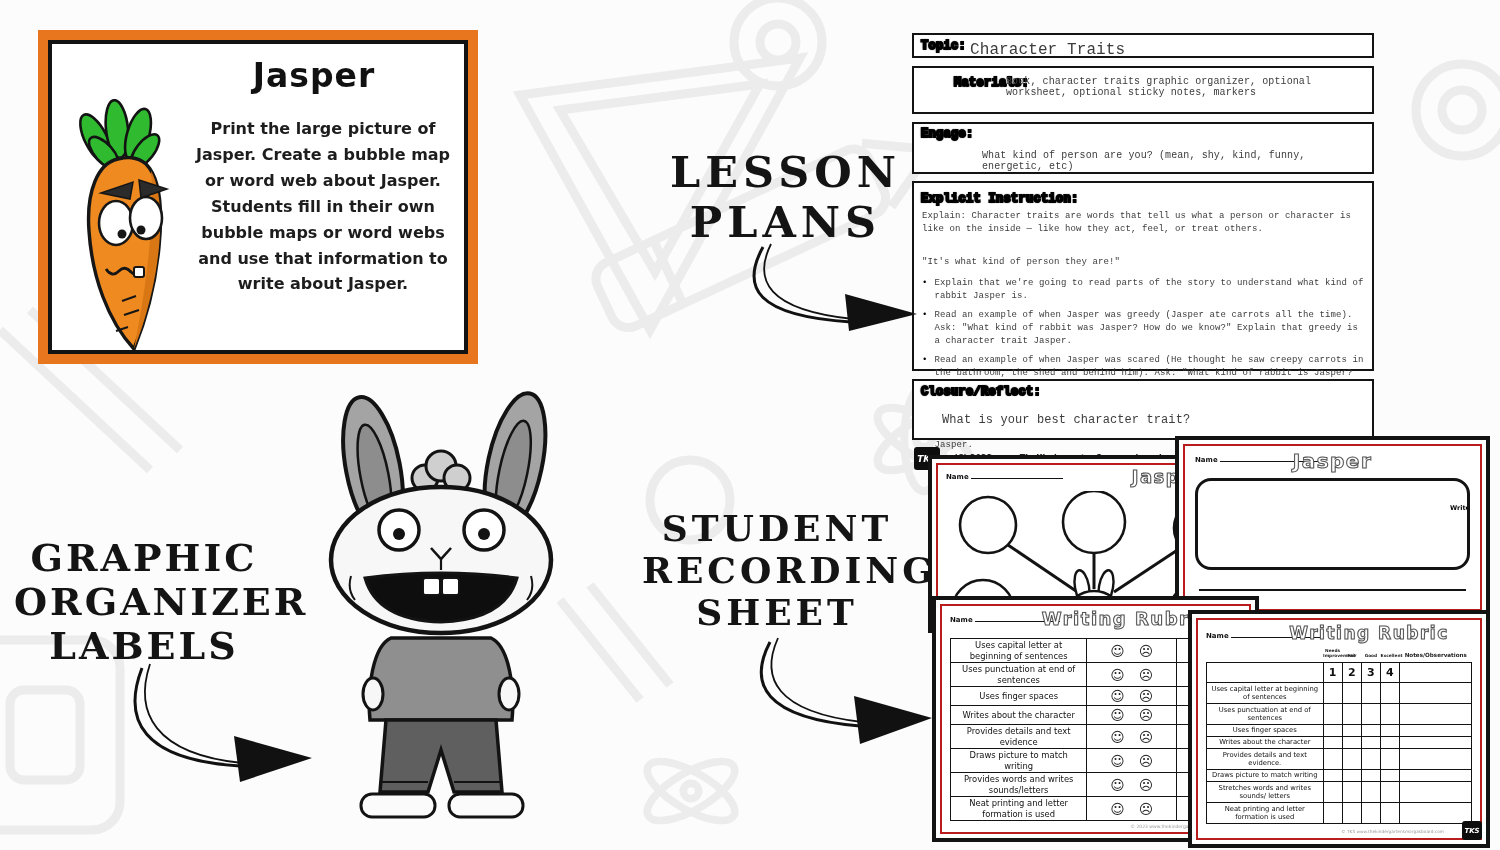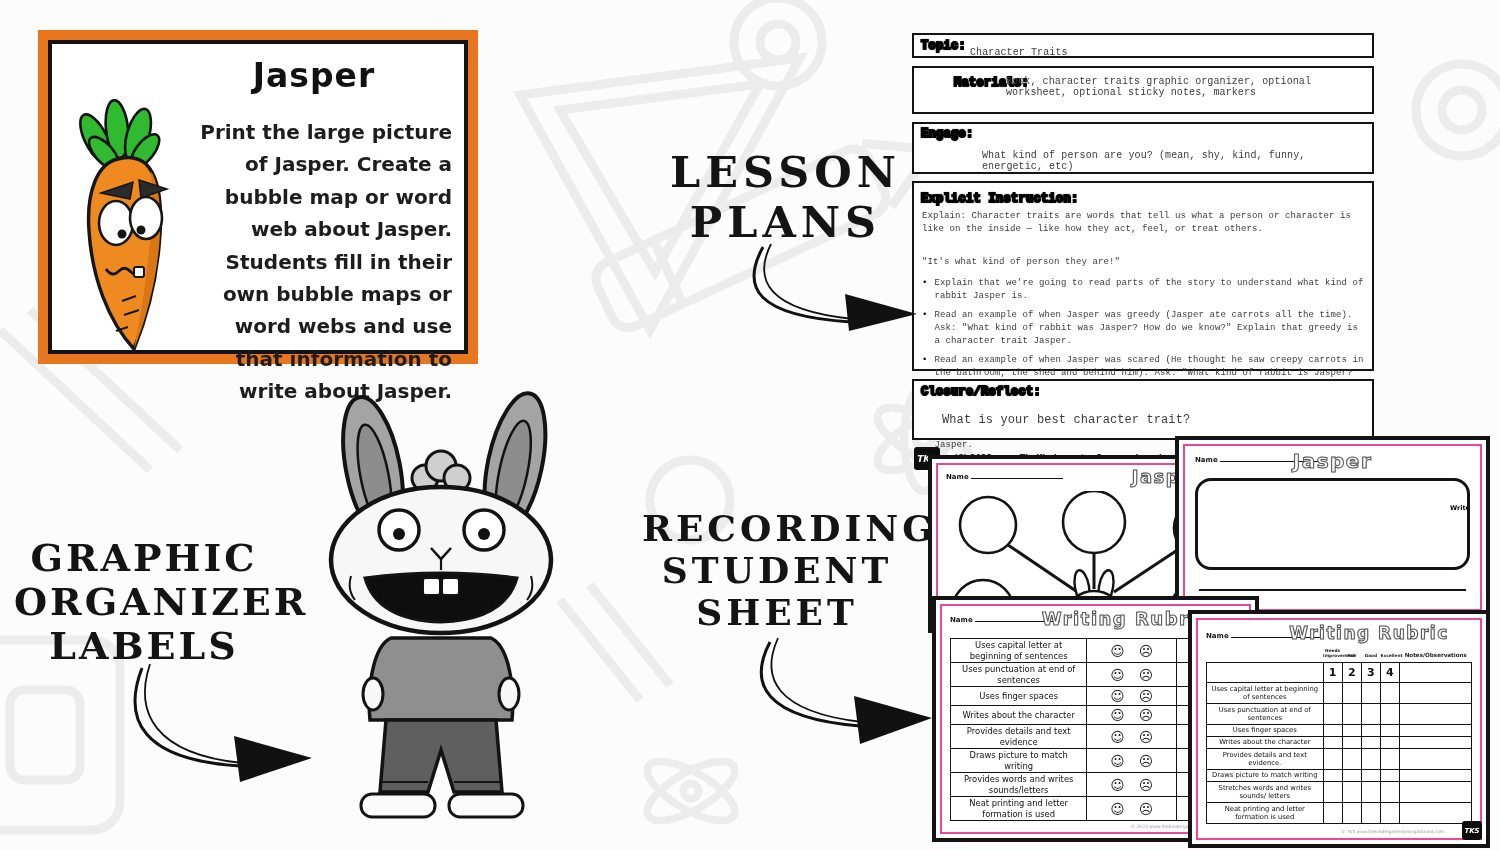--- a/index.html
+++ b/index.html
@@ -7,22 +7,22 @@
   #canvas { position:relative; width:1500px; height:850px; background:#fcfcfc; overflow:hidden; }
 
   
   #doodles { position:absolute; inset:0; z-index:0; }
 
   
   .jcard { position:absolute; left:38px; top:30px; width:440px; height:334px; background:#E8761E; padding:10px; z-index:2; }
   .jcard-inner { position:relative; width:100%; height:100%; background:#fff; border:4px solid #131313; }
   .jcard-title { position:absolute; top:12px; left:120px; right:8px; text-align:center;
                  font-size:33px; font-weight:700; letter-spacing:1px; color:#111; }
-  .jcard-body { position:absolute; top:72px; left:142px; right:12px; text-align:right;
-                font-size:20px; font-weight:600; line-height:1.62; color:#1d1d1d; }
+  .jcard-body { position:absolute; top:72px; left:142px; right:12px; text-align:center;
+                font-size:16px; font-weight:600; line-height:1.62; color:#1d1d1d; }
   .carrot { position:absolute; left:-6px; top:55px; width:150px; height:258px; }
 
   
   .display-label { position:absolute; z-index:6; font-family:"DejaVu Serif", serif; font-weight:700;
                    color:#141414; text-align:center; line-height:1.16; }
   .dl-lesson   { left:658px; top:148px; width:255px; font-size:43px; letter-spacing:5px; }
   .dl-graphic  { left:14px;  top:536px; width:260px; font-size:38px; letter-spacing:3px; }
   .dl-student  { left:642px; top:508px; width:270px; font-size:36px; letter-spacing:4px; }
   .arrow-svg { position:absolute; z-index:7; }
 
@@ -37,21 +37,21 @@
   .tks-lg { width:26px; height:23px; font-size:9px; }
   .tks-sm { width:20px; height:19px; font-size:7px; }
   .lp-copy { font-size:8px; font-weight:700; color:#222; }
 
   .bullet-row { display:flex; gap:7px; margin-bottom:6px; }
   .bullet-dot { font-size:9px; line-height:1.45; }
   .bullet-text { font-size:9px; line-height:1.45; }
 
   
   .sheet { position:absolute; background:#fff; border:4px solid #131313; padding:4px; }
-  .sheet-inner { position:relative; width:100%; height:100%; border:2px solid #ec4899; background:#fff; }
+  .sheet-inner { position:relative; width:100%; height:100%; border:2px solid #b91c1c; background:#fff; }
   .name-row { position:absolute; font-size:7px; font-weight:700; color:#111; }
   .nline { display:inline-block; border-bottom:1.4px solid #131313; height:6px; }
   .wtitle { font-weight:700; color:#fff; -webkit-text-stroke:1.05px #555;
             text-shadow:0 0 1px #666; letter-spacing:1.5px; }
   .micro { color:#999; }
 
   .rubric-table { border-collapse:collapse; width:100%; height:100%; table-layout:fixed; }
   .rubric-table td { border:1.8px solid #131313; text-align:center; vertical-align:middle; padding:1px 3px; }
   .crit { font-size:8.4px; line-height:1.25; font-weight:500; color:#111; }
   .crit2 { font-size:6.8px; line-height:1.2; font-weight:500; color:#111; }
@@ -142,22 +142,22 @@
     <div>ORGANIZER</div>
     <div>LABELS</div>
   </div>
   <svg class="arrow-svg" style="left:122px; top:662px;" width="200" height="122" viewBox="0 0 200 122">
     <path d="M20,6 C0,58 20,98 118,104" fill="none" stroke="#111" stroke-width="3"></path>
     <path d="M28,2 C12,50 32,92 120,101" fill="none" stroke="#111" stroke-width="1.8"></path>
     <polygon points="112,74 190,96 118,120" fill="#111"></polygon>
   </svg>
 
   <div class="display-label dl-student">
+    <div>STUDENT</div>
     <div>RECORDING</div>
-    <div>STUDENT</div>
     <div>SHEET</div>
   </div>
   <svg class="arrow-svg" style="left:742px; top:636px;" width="200" height="110" viewBox="0 0 200 110">
     <path d="M28,6 C6,48 22,82 118,90" fill="none" stroke="#111" stroke-width="3"></path>
     <path d="M36,2 C18,42 34,76 120,86" fill="none" stroke="#111" stroke-width="1.8"></path>
     <polygon points="112,60 190,82 118,108" fill="#111"></polygon>
   </svg>
 
   <svg style="position:absolute; left:303px; top:388px; z-index:3;" width="298" height="462" viewBox="0 0 298 462">
     <g transform="rotate(-11 70 80)">
@@ -188,21 +188,21 @@
     <ellipse cx="70" cy="306" rx="10" ry="16" fill="#f7f7f7" stroke="#131313" stroke-width="3"></ellipse>
     <ellipse cx="206" cy="306" rx="10" ry="16" fill="#f7f7f7" stroke="#131313" stroke-width="3"></ellipse>
     <path d="M83,332 L193,332 L199,404 L151,404 L138,362 L125,404 L77,404 Z" fill="#5f5f5f" stroke="#131313" stroke-width="3.5"></path>
     <path d="M77,394 L125,394 M151,394 L199,394" stroke="#131313" stroke-width="2"></path>
     <rect x="58" y="406" width="74" height="23" rx="11" fill="#fbfbfb" stroke="#131313" stroke-width="3"></rect>
     <rect x="146" y="406" width="74" height="23" rx="11" fill="#fbfbfb" stroke="#131313" stroke-width="3"></rect>
   </svg>
 
   <div class="lp-box" style="top:33px; height:25px;">
     <span class="blabel" style="position:absolute; left:7px; top:4px;">Topic:</span>
-    <span class="hand" style="position:absolute; left:56px; top:12px; font-size:10px;">Character Traits</span>
+    <span class="hand" style="position:absolute; left:56px; top:6px; font-size:16px;">Character Traits</span>
   </div>
 
   <div class="lp-box" style="top:66px; height:48px;">
     <span class="blabel" style="position:absolute; left:7px; top:8px;padding-left:33px;">Materials:</span>
     <span class="hand" style="position:absolute; left:92px; top:8px; right:10px; font-size:10px;">Book,  character traits graphic organizer, optional worksheet, optional sticky notes, markers</span>
   </div>
 
   <div class="lp-box" style="top:122px; height:52px;">
     <span class="blabel" style="position:absolute; left:7px; top:3px;">Engage:</span>
     <span class="hand" style="position:absolute; left:68px; top:26px; right:10px; font-size:10px;">What kind of person are you?  (mean, shy, kind, funny, energetic, etc)</span>

